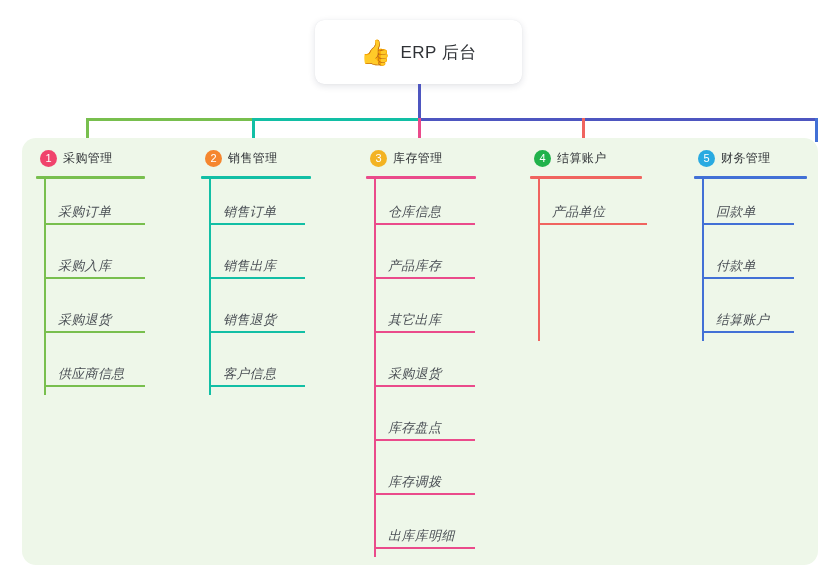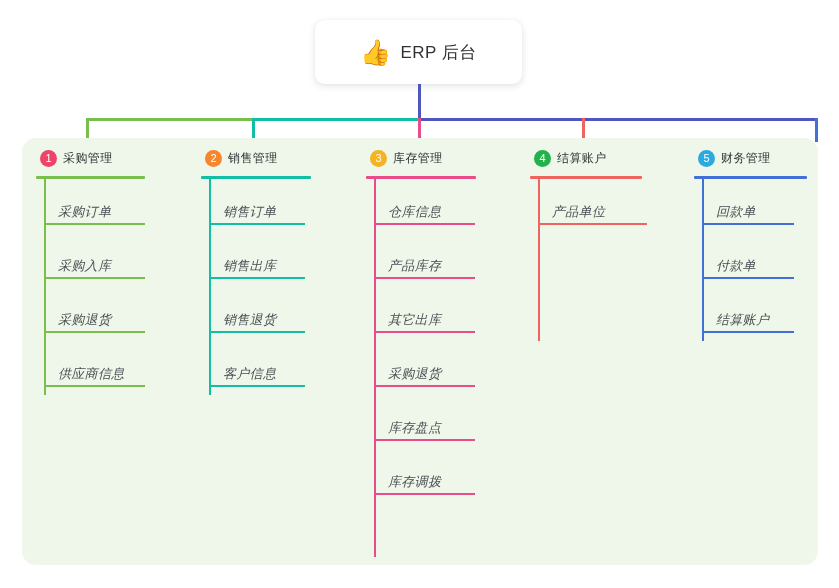--- a/index.html
+++ b/index.html
@@ -166,20 +166,24 @@
             <div class="leaf-rule" style="background: rgb(234, 75, 139); width: 101px;"></div>
           </div>
           <div class="leaf">
             <span class="leaf-label">库存盘点</span>
             <div class="leaf-rule" style="background: rgb(234, 75, 139); width: 101px;"></div>
           </div>
           <div class="leaf">
             <span class="leaf-label">库存调拨</span>
             <div class="leaf-rule" style="background: rgb(234, 75, 139); width: 101px;"></div>
           </div>
+          <div class="leaf">
+            <span class="leaf-label">出库库明细</span>
+            <div class="leaf-rule" style="background: rgb(234, 75, 139); width: 101px;"></div>
+          </div>
         </div>
       </div>
       <div class="col" style="left: 530px;">
         <div class="col-head">
           <span class="badge" style="background: rgb(33, 178, 75);">4</span>
           <span class="col-title">结算账户</span>
         </div>
         <div class="head-rule" style="background: rgb(240, 100, 95); width: 112px;"></div>
         <div class="tree">
           <div class="stem" style="background: rgb(240, 100, 95); height: 162px;"></div>

